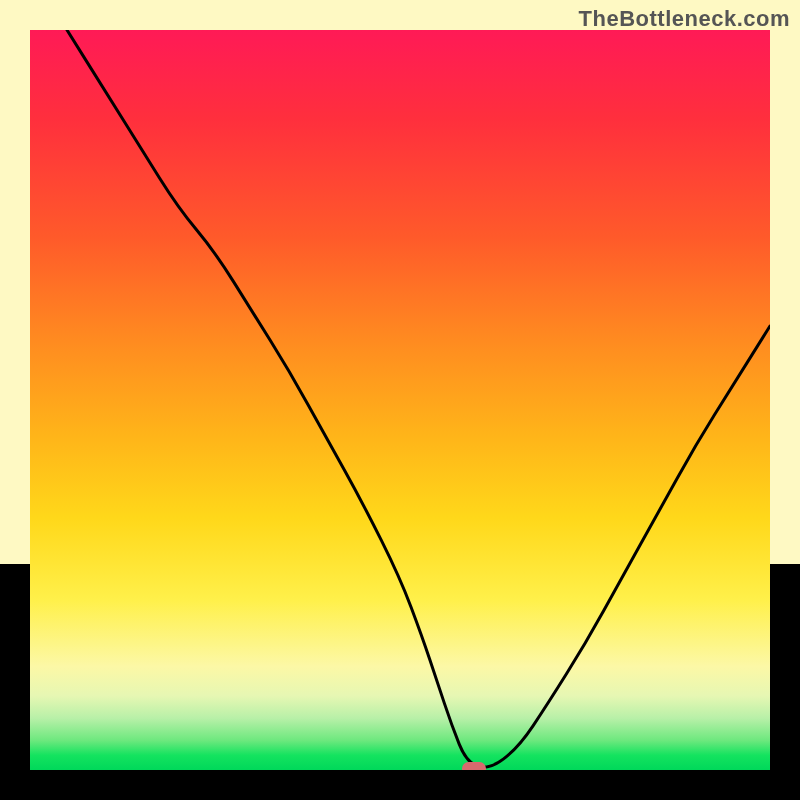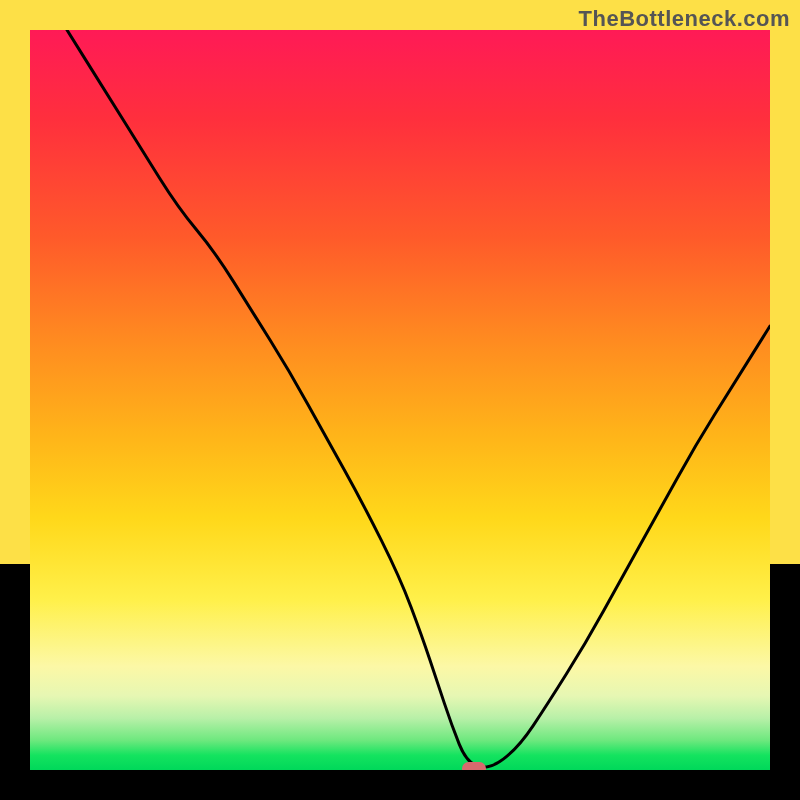--- a/index.html
+++ b/index.html
@@ -8,21 +8,21 @@
     width: 800px;
     height: 800px;
     background: #000;
     overflow: hidden;
     font-family: Arial, Helvetica, sans-serif;
   }
   .frame {
     position: relative;
     width: 800px;
     height: 564px;
-    background: #fde047;
+    background: #fef9c3;
   }
   .watermark {
     position: absolute;
     top: 6px;
     right: 10px;
     color: #555;
     font-size: 22px;
     font-weight: 600;
     letter-spacing: 0.5px;
     user-select: none;

